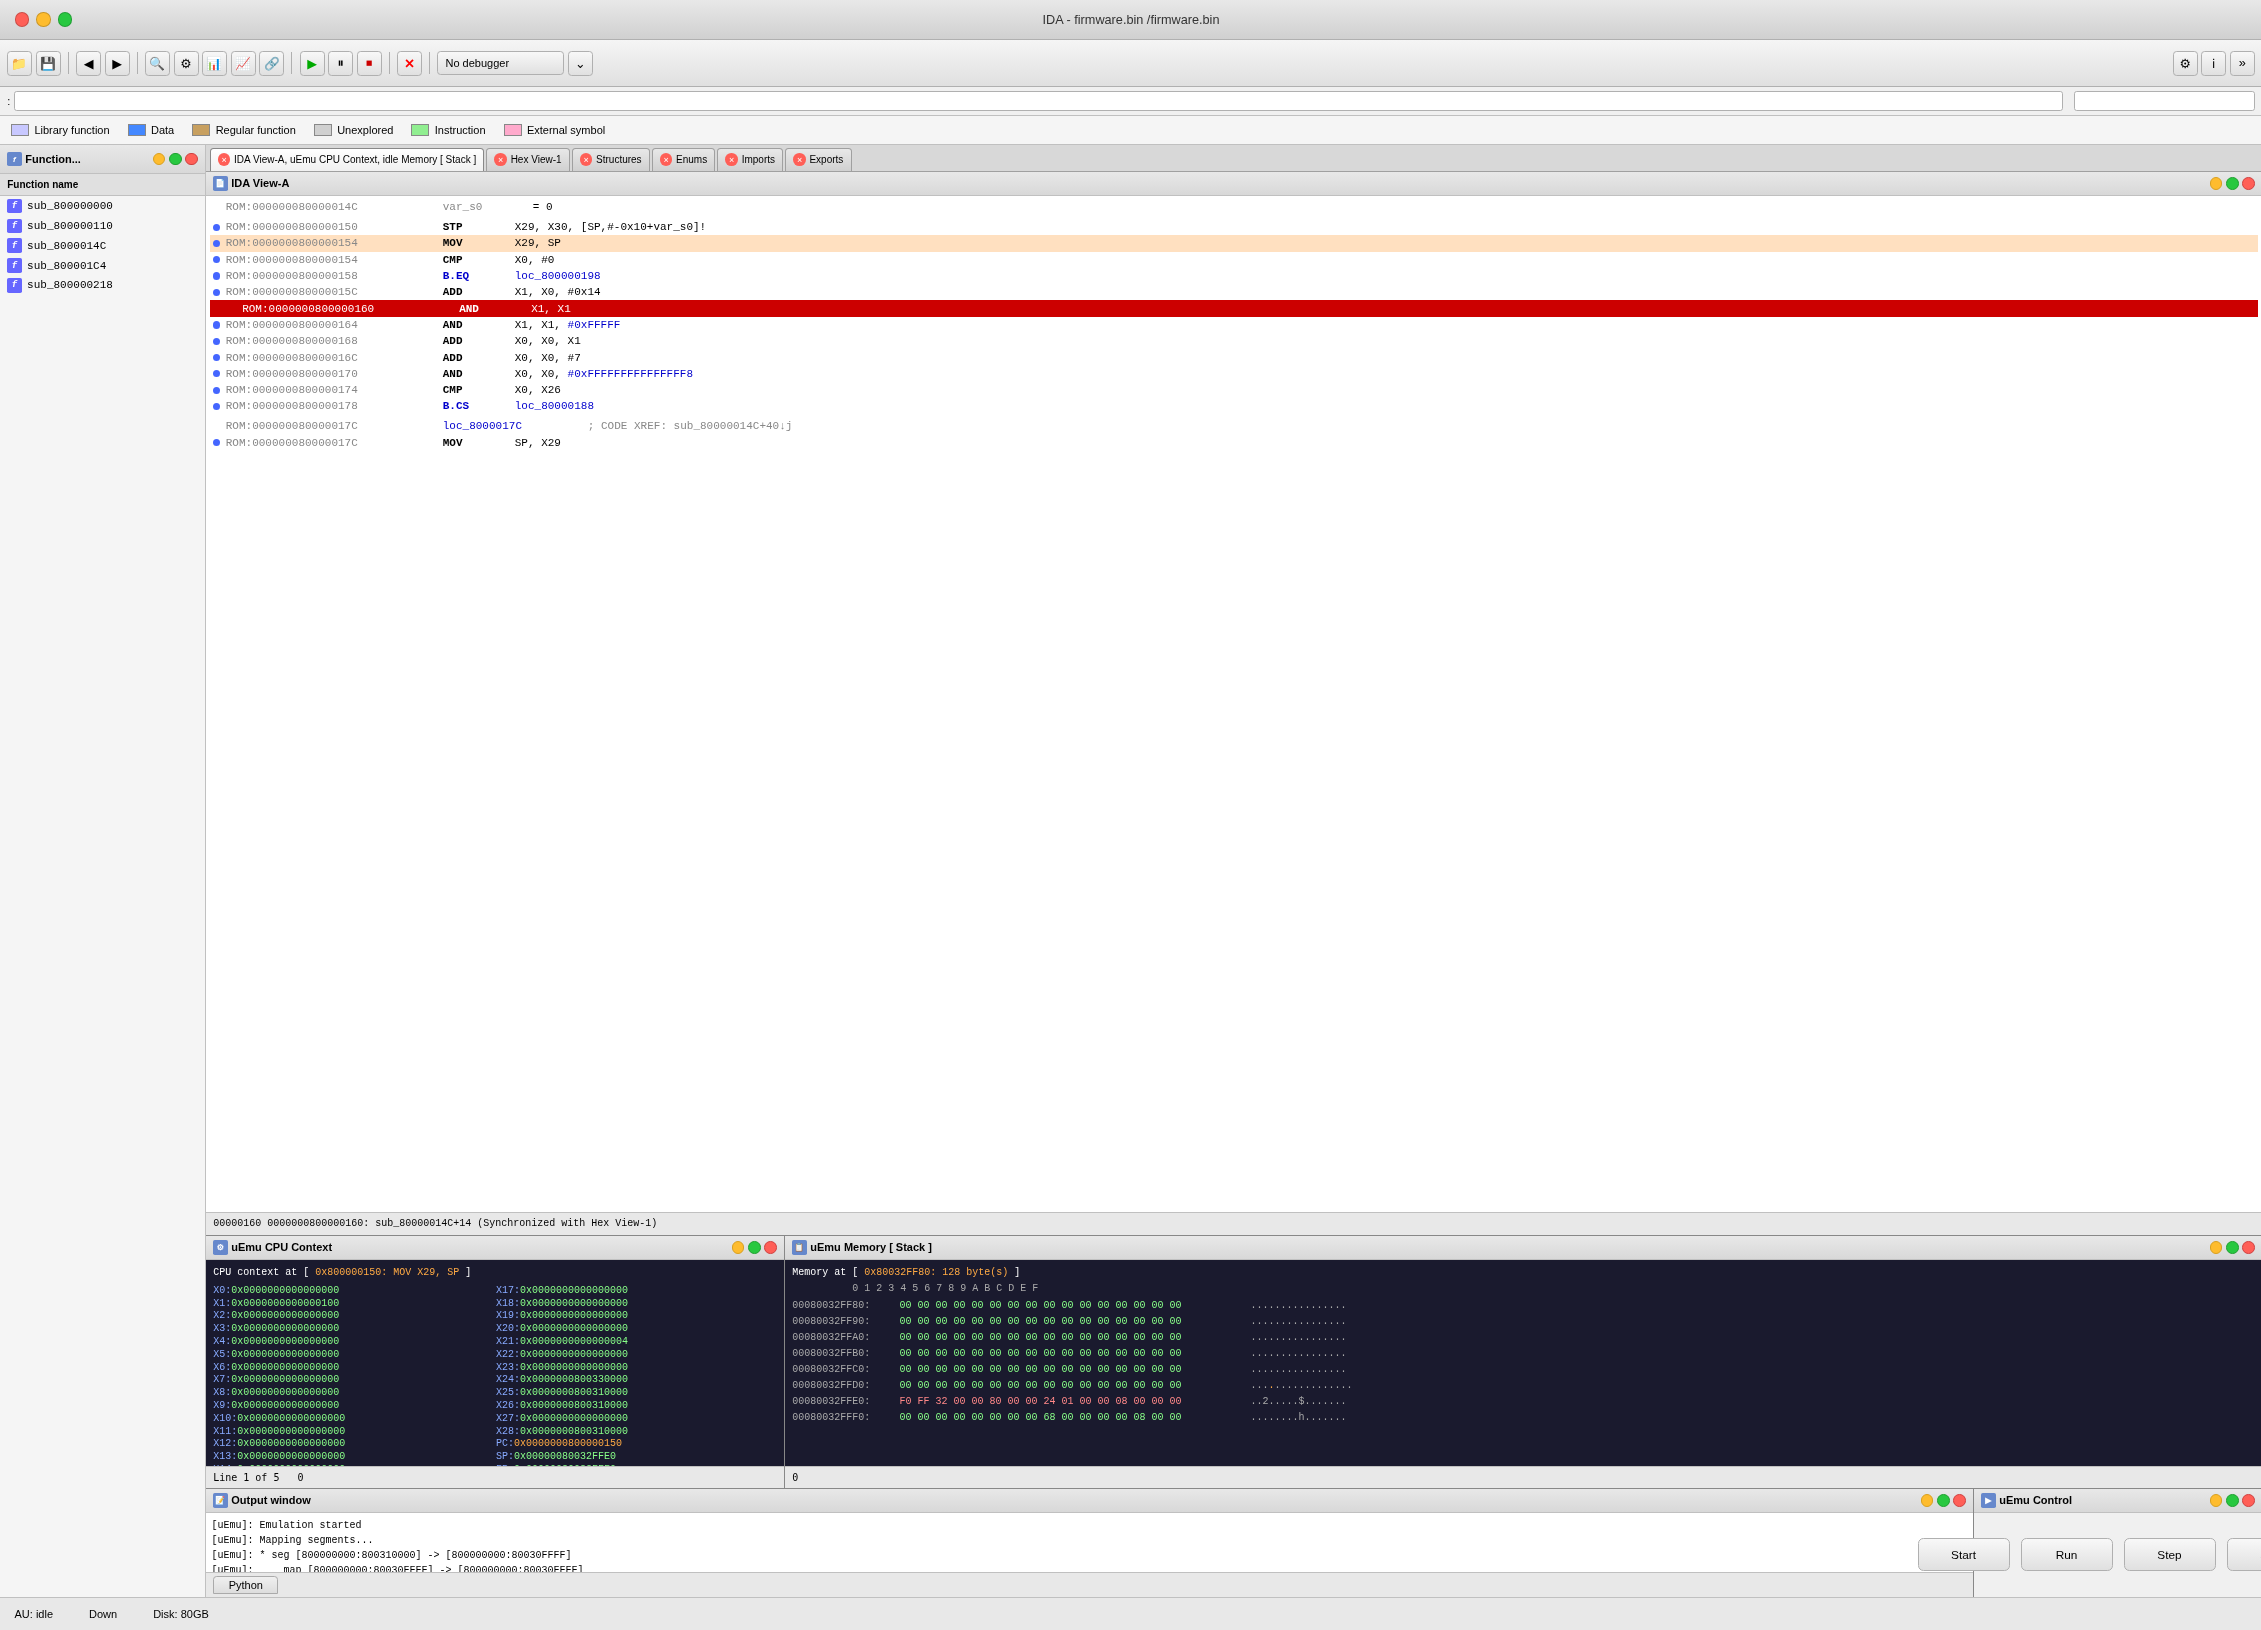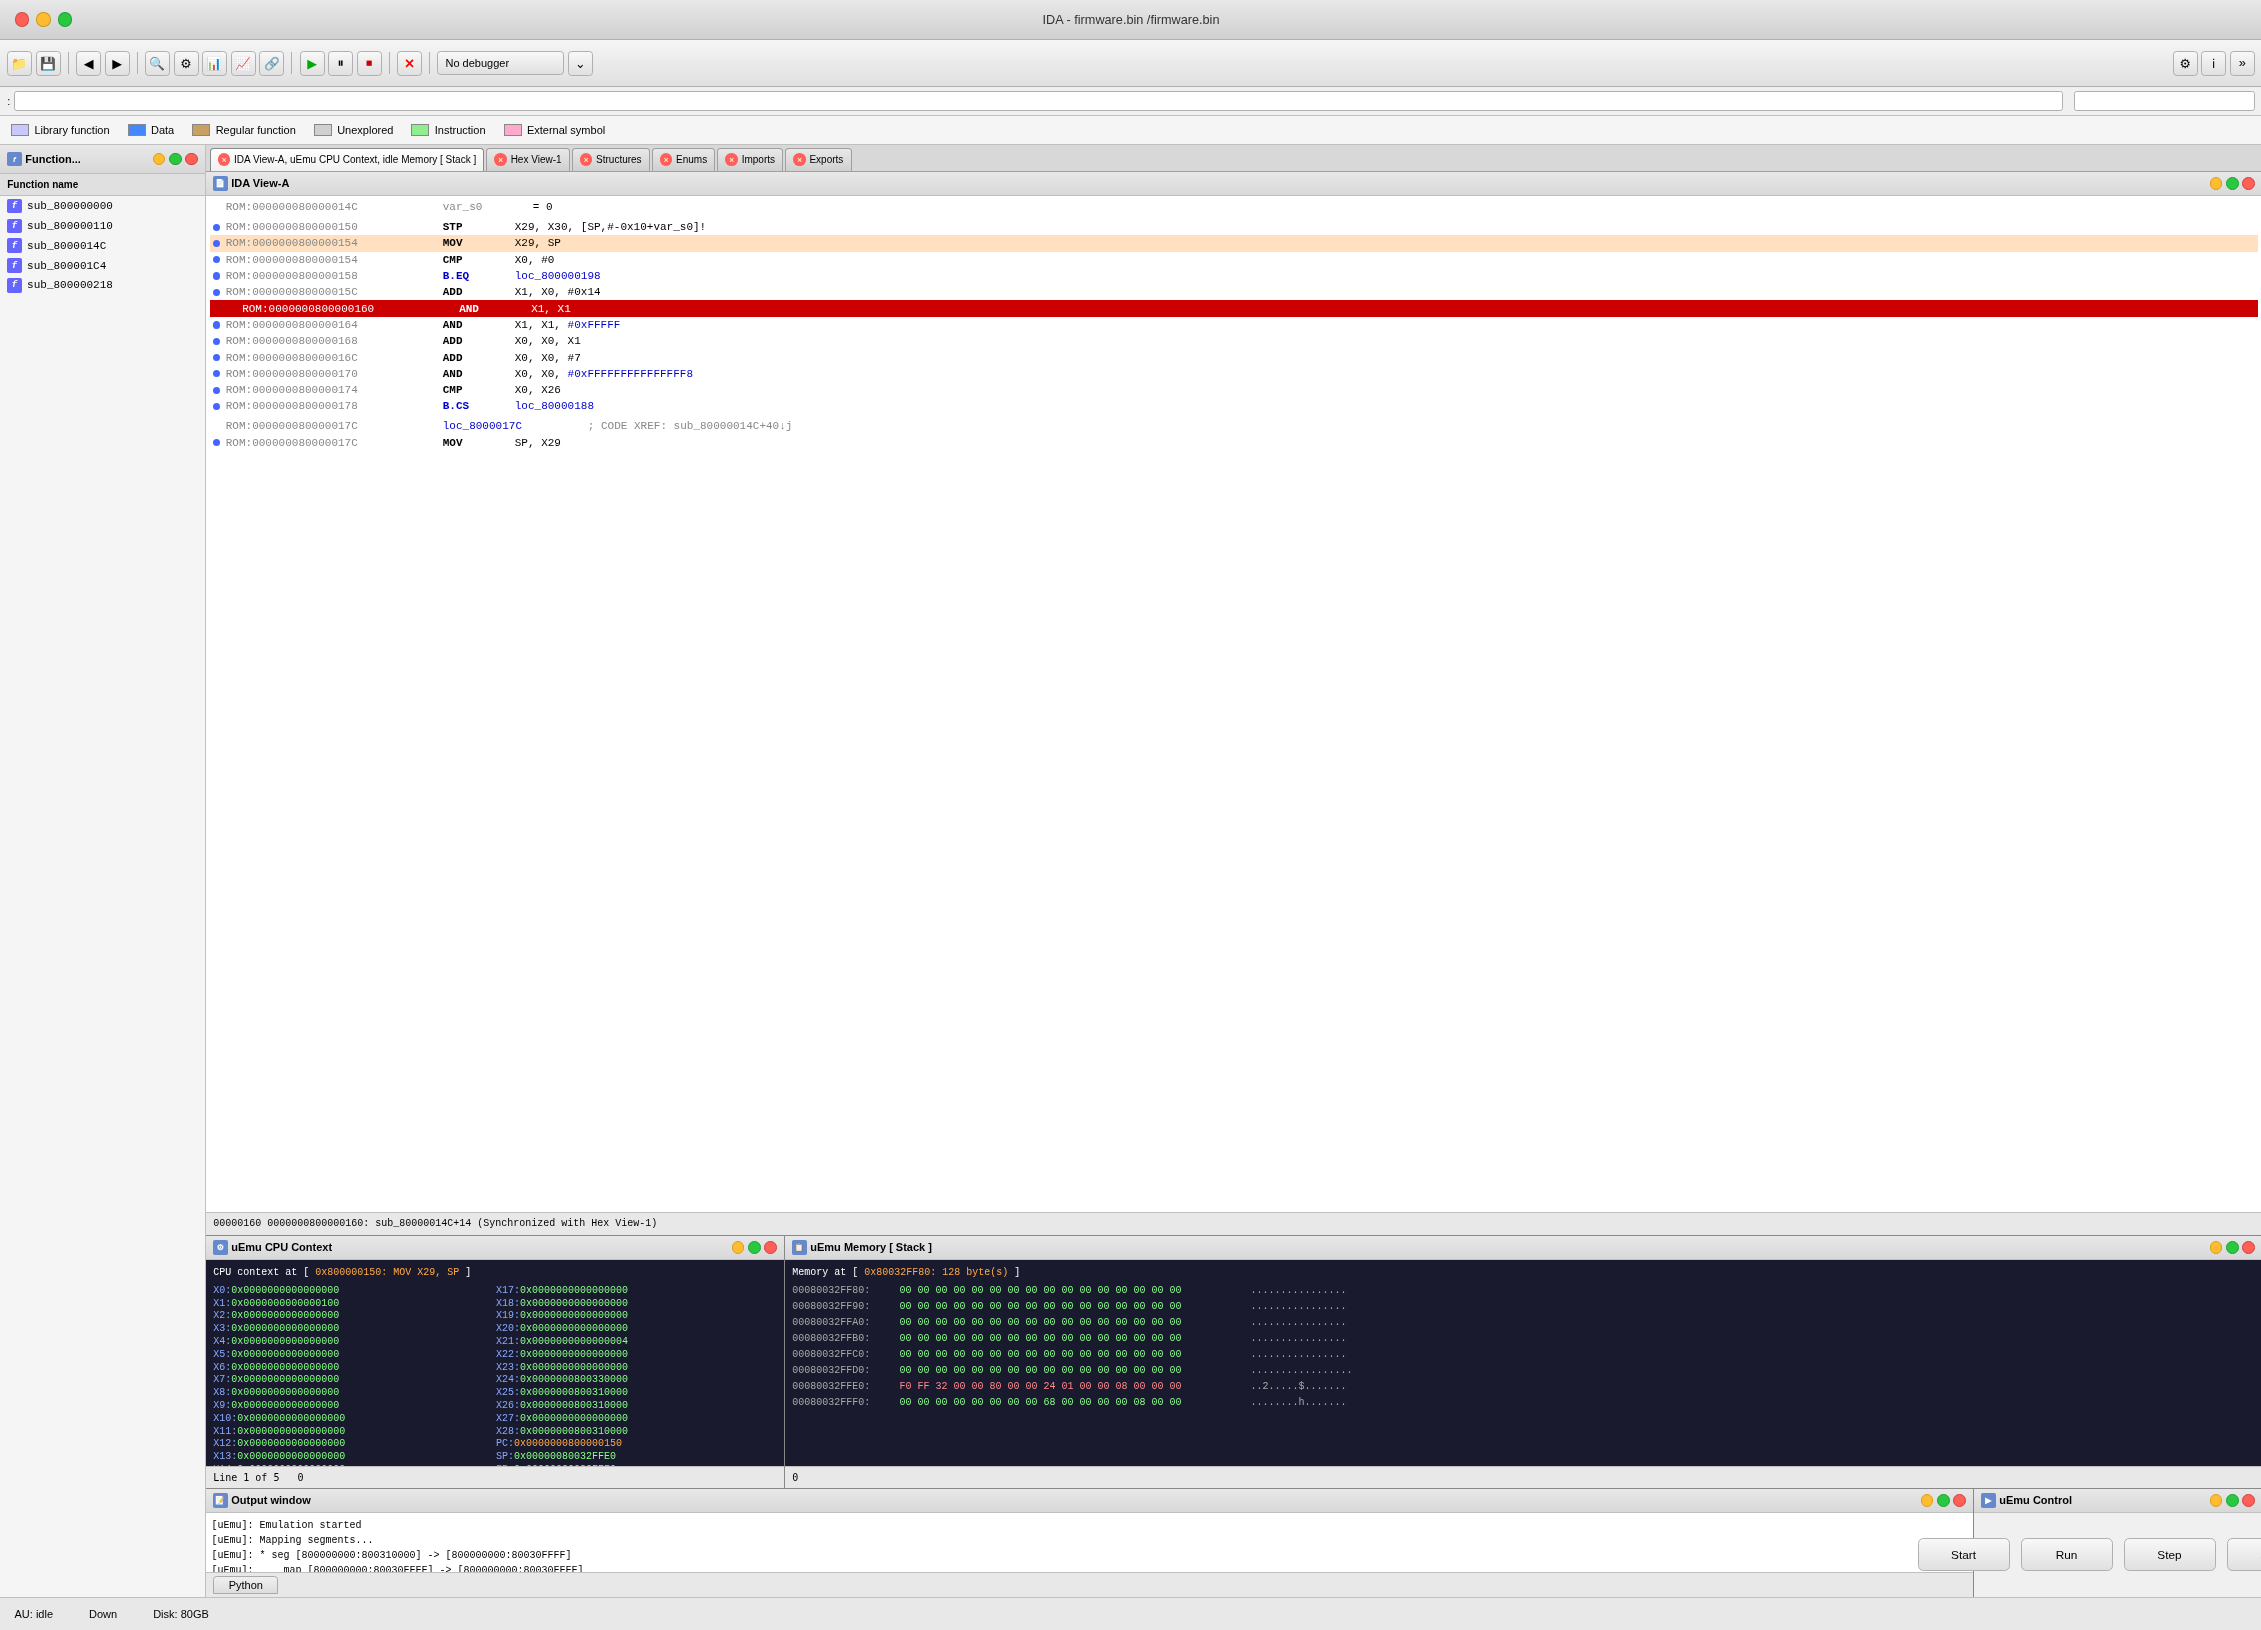--- a/index.html
+++ b/index.html
@@ -836,20 +836,23 @@
           <div style="margin-left:auto;display:flex;gap:3.6px;">
             <div class="view-ctrl-btn btn-restore"></div>
             <div class="view-ctrl-btn btn-refresh"></div>
             <div class="view-ctrl-btn btn-close2"></div>
           </div>
         </div>
         <div class="panel-content">
           <div style="color:#fff;font-size:10px;font-family:'Courier New',monospace;margin-bottom:5.4px;">
             Memory at [ <span style="color:#ffaa44;">0x80032FF80: 128 byte(s)</span> ]
           </div>
+          <div class="mem-header">
+            &nbsp;&nbsp;&nbsp;&nbsp;&nbsp;&nbsp;&nbsp;&nbsp;&nbsp;&nbsp;0  1  2  3  4  5  6  7  8  9  A  B  C  D  E  F
+          </div>
           <div class="mem-row">
             <span class="mem-addr">00080032FF80:</span>
             <span class="mem-bytes">00 00 00 00 00 00 00 00 00 00 00 00 00 00 00 00</span>
             <span class="mem-ascii">................</span>
           </div>
           <div class="mem-row">
             <span class="mem-addr">00080032FF90:</span>
             <span class="mem-bytes">00 00 00 00 00 00 00 00 00 00 00 00 00 00 00 00</span>
             <span class="mem-ascii">................</span>
           </div>

